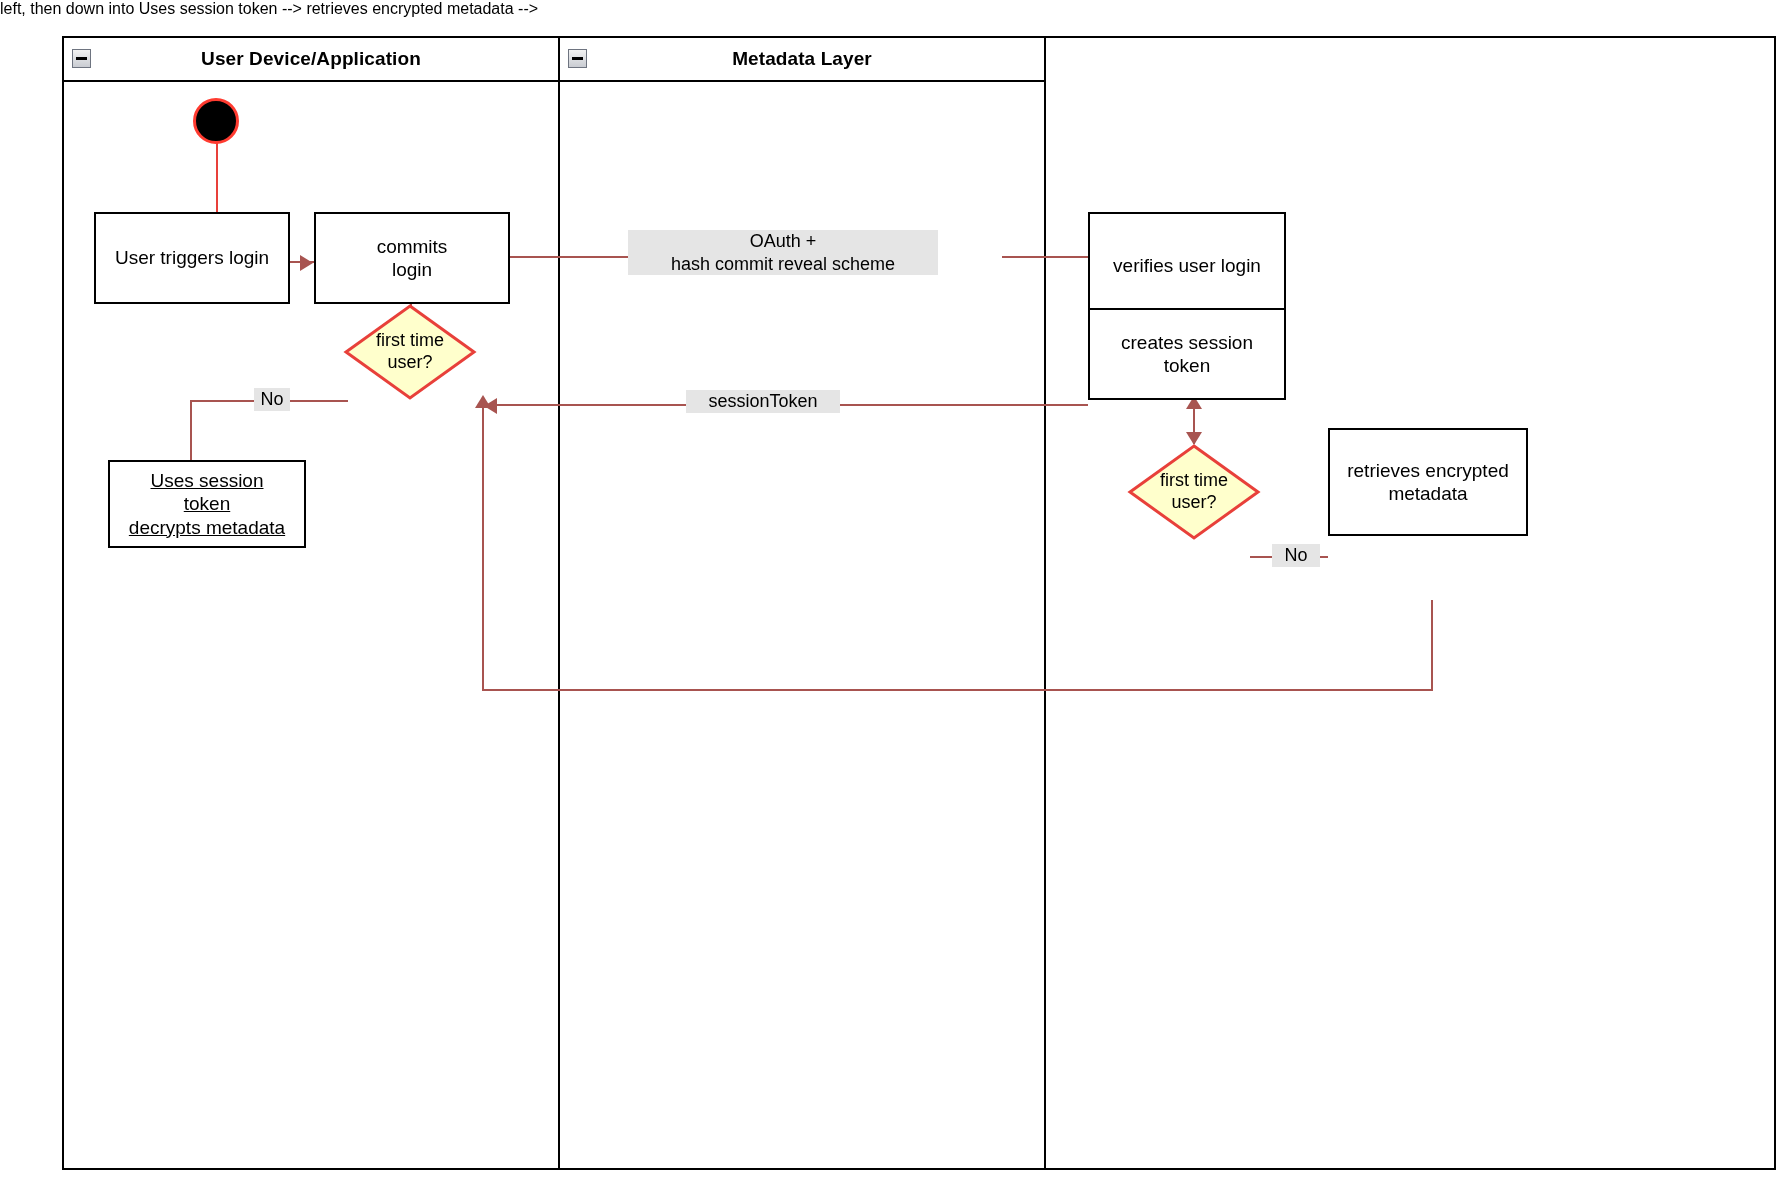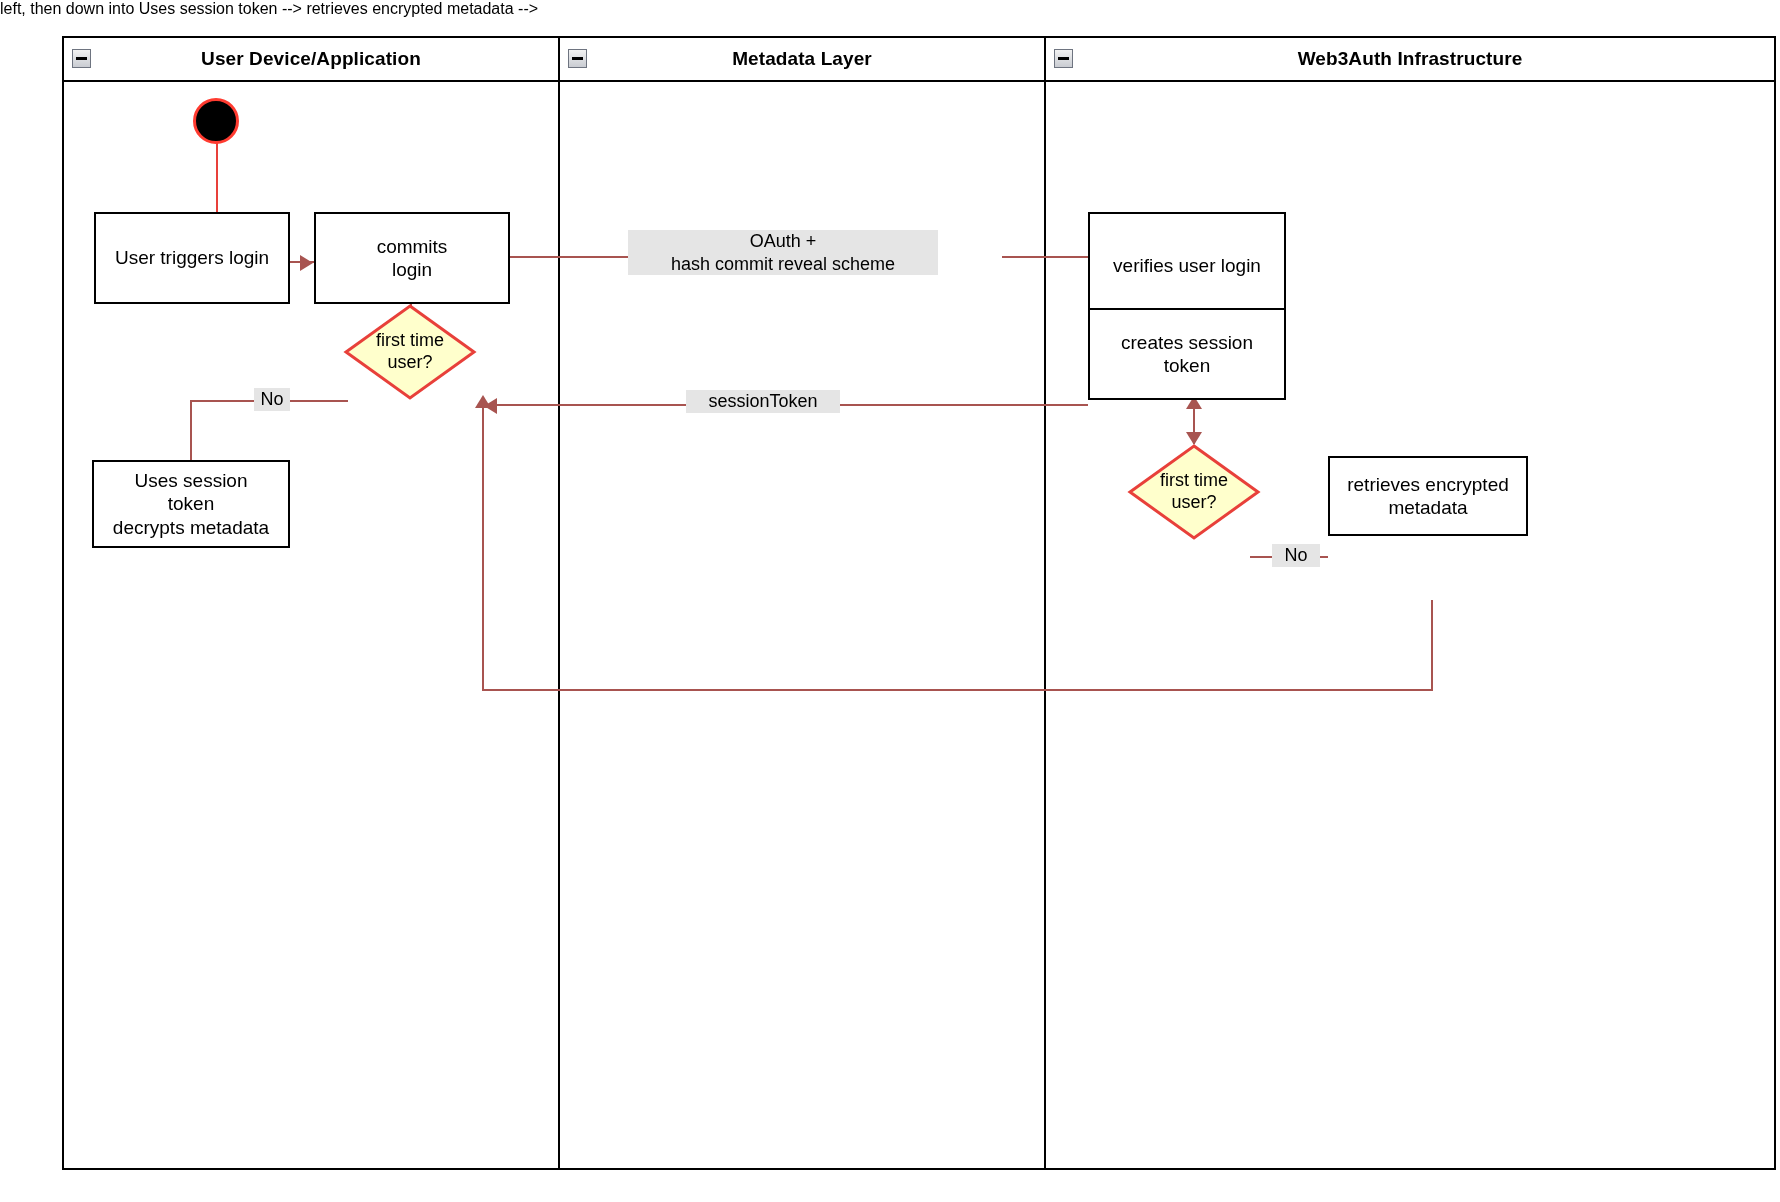--- a/index.html
+++ b/index.html
@@ -61,28 +61,20 @@
 
     <div class="lane" style="left:496px;width:484px;">
       <div class="lane-header">
         <span class="collapse-icon">
             <i></i>
           </span>
         <span class="lane-title">Metadata Layer</span>
       </div>
     </div>
 
-    <div class="lane" style="left:982px;width:728px;">
-      <div class="lane-header">
-        <span class="collapse-icon">
-            <i></i>
-          </span>
-        <span class="lane-title">Web3Auth Infrastructure</span>
-      </div>
-    </div>
   </div>
 
   
 
   
   <div class="edge v edge-red" style="left:216px;top:142px;height:70px;"></div>
 
   
   <div class="edge h" style="left:288px;top:261px;width:26px;"></div>
   <div class="arrow ar-right" style="left:300px;top:255px;"></div>
@@ -130,36 +122,36 @@
 
   <div class="node act" style="left:94px;top:212px;width:196px;height:92px;">
     <span style="white-space:pre-line;text-align:center;">User triggers login</span>
   </div>
 
   <div class="node act" style="left:314px;top:212px;width:196px;height:92px;">
     <span style="white-space:pre-line;">commits
 login</span>
   </div>
 
-  <div class="node act" style="left:92px;top:460px;width:198px;height:88px;">
+  <div class="node act" style="left:108px;top:460px;width:198px;height:88px;text-decoration:underline;">
     <span style="white-space:pre-line;">Uses session
 token
 decrypts metadata</span>
   </div>
 
   <div class="node act" style="left:1088px;top:212px;width:198px;height:108px;">
     <span style="white-space:pre-line;">verifies user login</span>
   </div>
 
   <div class="node act" style="left:1088px;top:308px;width:198px;height:92px;">
     <span style="white-space:pre-line;">creates session
 token</span>
   </div>
 
-  <div class="node act" style="left:1328px;top:428px;width:200px;height:80px;margin-top:28px;">
+  <div class="node act" style="left:1328px;top:428px;width:200px;height:108px;">
     <span style="white-space:pre-line;">retrieves encrypted
 metadata</span>
   </div>
 
   
   <div class="dec-wrap" style="left:344px;top:304px;width:132px;height:96px;">
     <svg width="132" height="96" viewBox="0 0 132 96">
       <polygon points="66,2 130,48 66,94 2,48" fill="#ffffcc" stroke="#e8403a" stroke-width="3"></polygon>
     </svg>
     <div class="dec-label" style="white-space:pre-line;">first time

